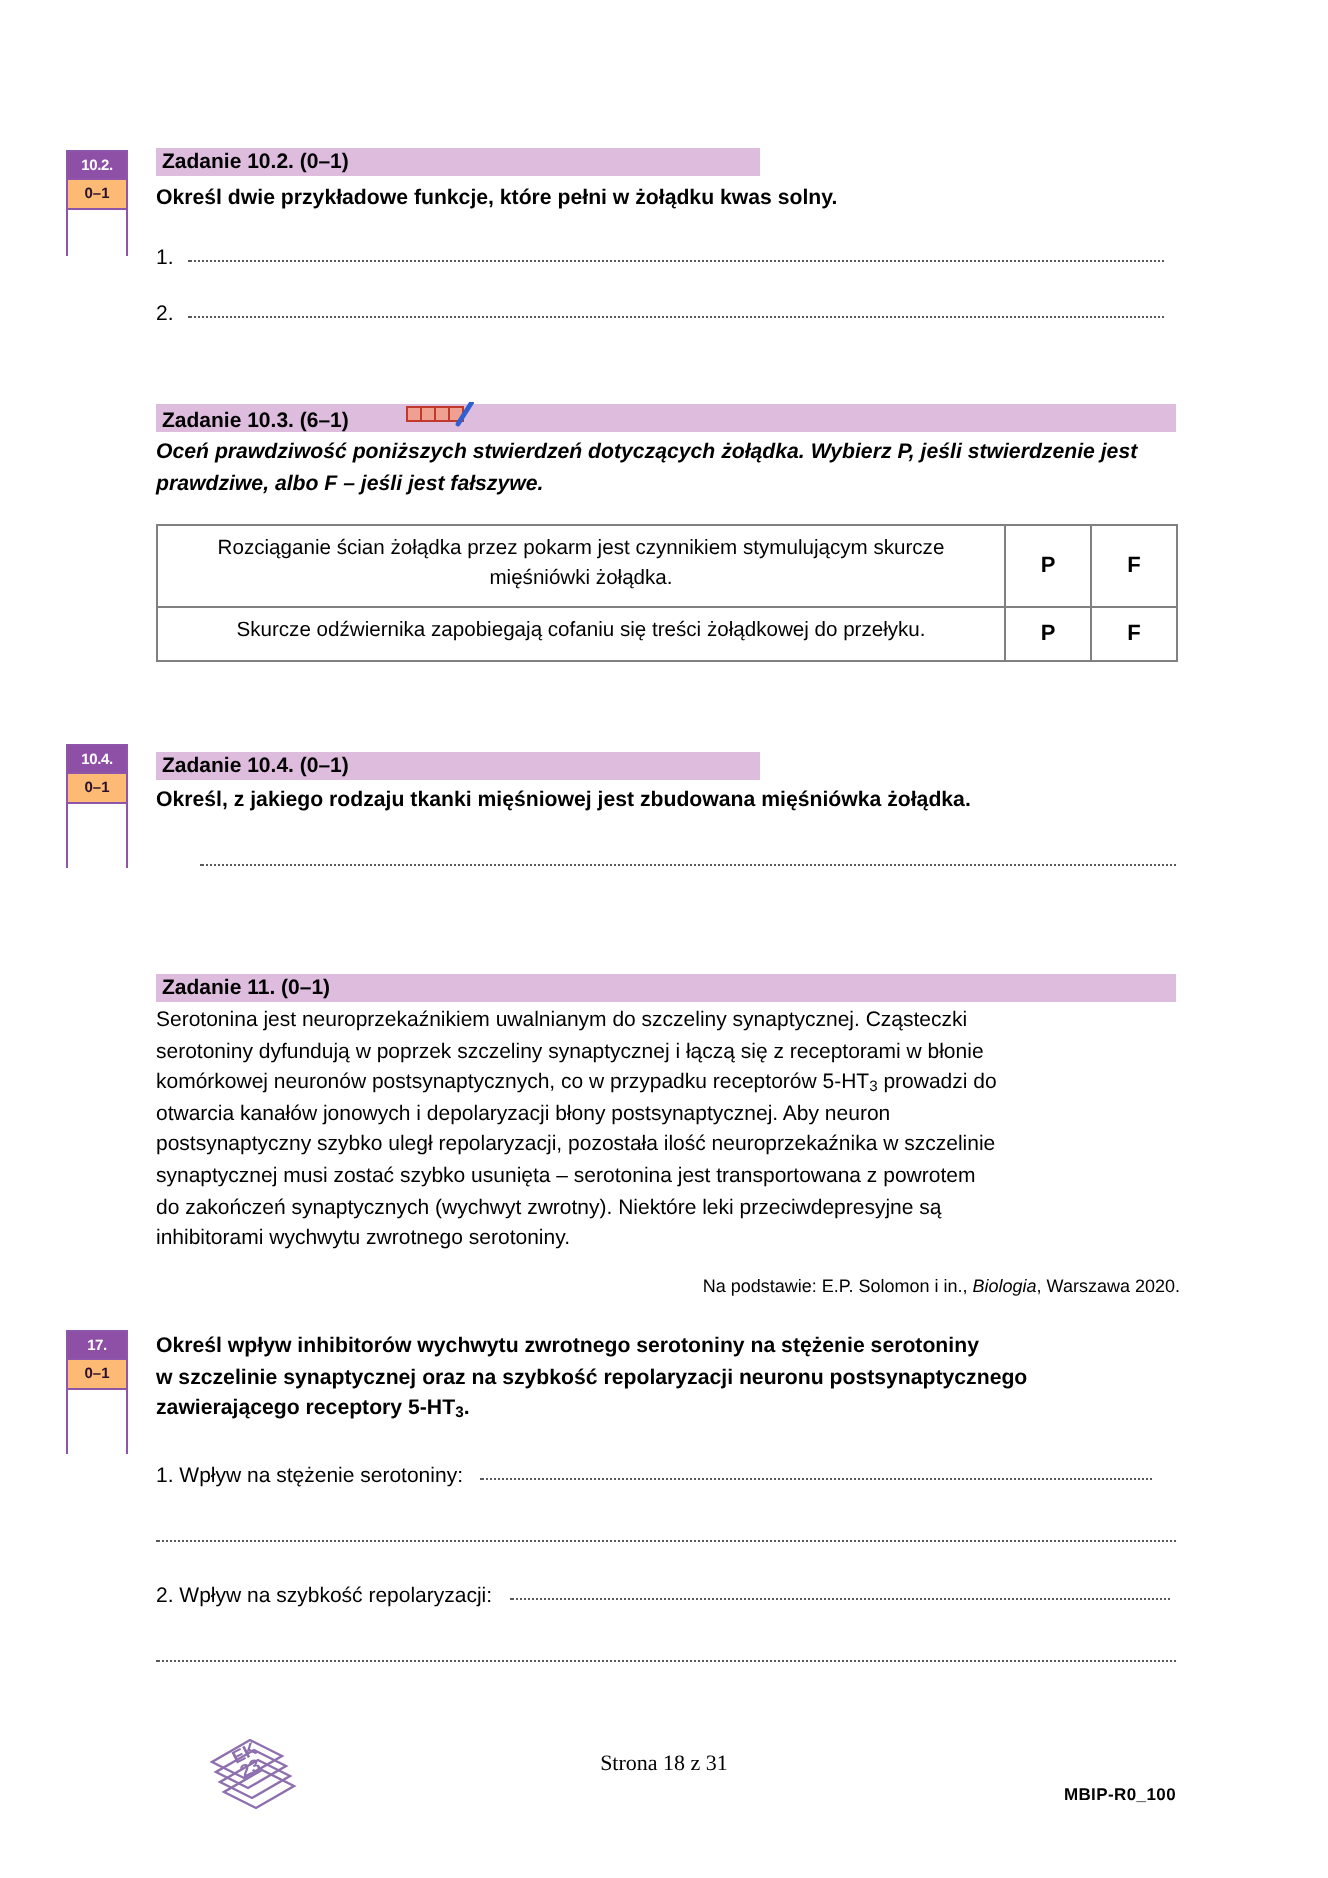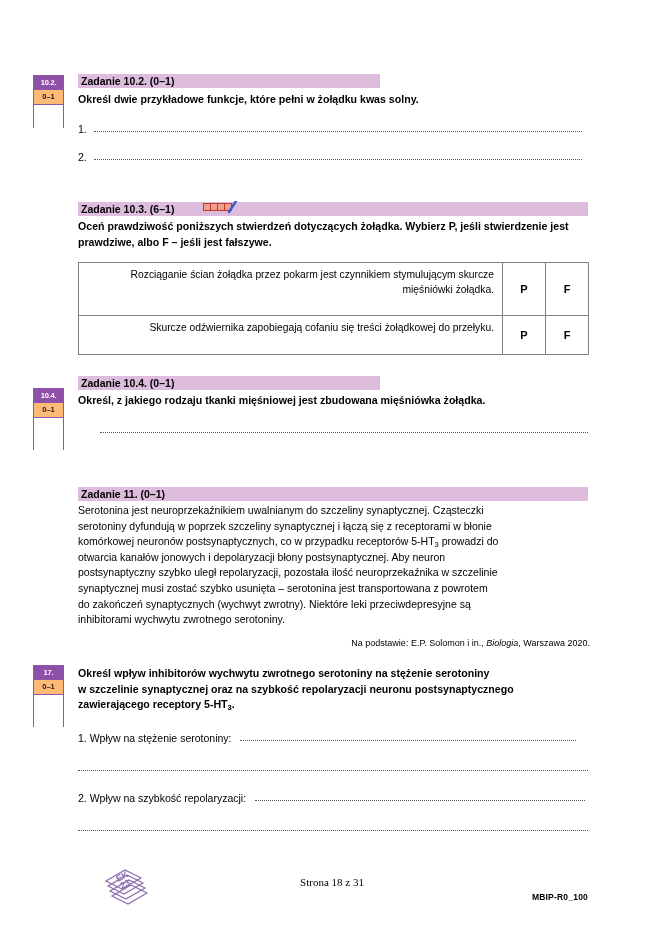--- a/index.html
+++ b/index.html
@@ -132,23 +132,23 @@
     border-collapse: collapse;
     table-layout: fixed;
     font-size: 10.3px;
   }
   .pf-table td {
     border: 1px solid #808080;
     vertical-align: middle;
     padding: 0;
   }
   .pf-table td.stmt {
-    padding: 5px 8px 18px 8px;
+    padding: 5px 8px 6px 8px;
     line-height: 14.5px;
-    text-align: right;
+    text-align: center;
   }
   .pf-table td.pf {
     text-align: center;
     font-weight: bold;
     font-size: 11px;
   }
 
   
   sub { font-size: 0.72em; line-height: 0; vertical-align: -0.22em; }
 
@@ -203,21 +203,21 @@
       <svg width="34" height="13" viewBox="0 0 34 13">
         <rect x="0.5" y="2.5" width="7" height="7" fill="#f0a090" stroke="#c0392b" stroke-width="1"></rect>
         <rect x="7.5" y="2.5" width="7" height="7" fill="#f0a090" stroke="#c0392b" stroke-width="1"></rect>
         <rect x="14.5" y="2.5" width="7" height="7" fill="#f0a090" stroke="#c0392b" stroke-width="1"></rect>
         <rect x="21.5" y="2.5" width="7" height="7" fill="#f0a090" stroke="#c0392b" stroke-width="1"></rect>
         <path d="M26 11 L33 0" stroke="#2f5fd0" stroke-width="2.4" stroke-linecap="round"></path>
       </svg>
     </span>
   </div>
 
-  <div class="cmd" style="left:78px; top:219px; width:512px;">Oceń prawdziwość poniższych stwierdzeń dotyczących żołądka. Wybierz P, jeśli stwierdzenie jest prawdziwe, albo F – jeśli jest fałszywe.</div>
+  <div class="cmd" style="left:78px; top:219px; width:512px;font-style:italic;">Oceń prawdziwość poniższych stwierdzeń dotyczących żołądka. Wybierz P, jeśli stwierdzenie jest prawdziwe, albo F – jeśli jest fałszywe.</div>
 
   <table class="pf-table" style="left:78px; top:262px; width:510px;">
     <colgroup>
       <col style="width:424px;">
       <col style="width:43px;">
       <col style="width:43px;">
     </colgroup>
     <tbody>
       <tr>
         <td class="stmt">Rozciąganie ścian żołądka przez pokarm jest czynnikiem stymulującym skurcze mięśniówki żołądka.</td>
@@ -225,21 +225,21 @@
         <td class="pf">F</td>
       </tr>
       <tr>
         <td class="stmt">Skurcze odźwiernika zapobiegają cofaniu się treści żołądkowej do przełyku.</td>
         <td class="pf">P</td>
         <td class="pf">F</td>
       </tr>
     </tbody>
   </table>
 
-  <div class="score-box" style="left:33px; top:388px; height:62px;">
+  <div class="score-box" style="left:33px; top:372px; height:62px;">
     <div class="sb-num">10.4.</div>
     <div class="sb-pts">0–1</div>
     <div class="sb-empty" style="height:32px;"></div>
   </div>
 
   <div class="task-head" style="left:78px; top:376px; width:302px;">
     <span>Zadanie 10.4. (0–1)</span>
   </div>
 
   <div class="cmd" style="left:78px; top:393px; width:512px;">Określ, z jakiego rodzaju tkanki mięśniowej jest zbudowana mięśniówka żołądka.</div>

